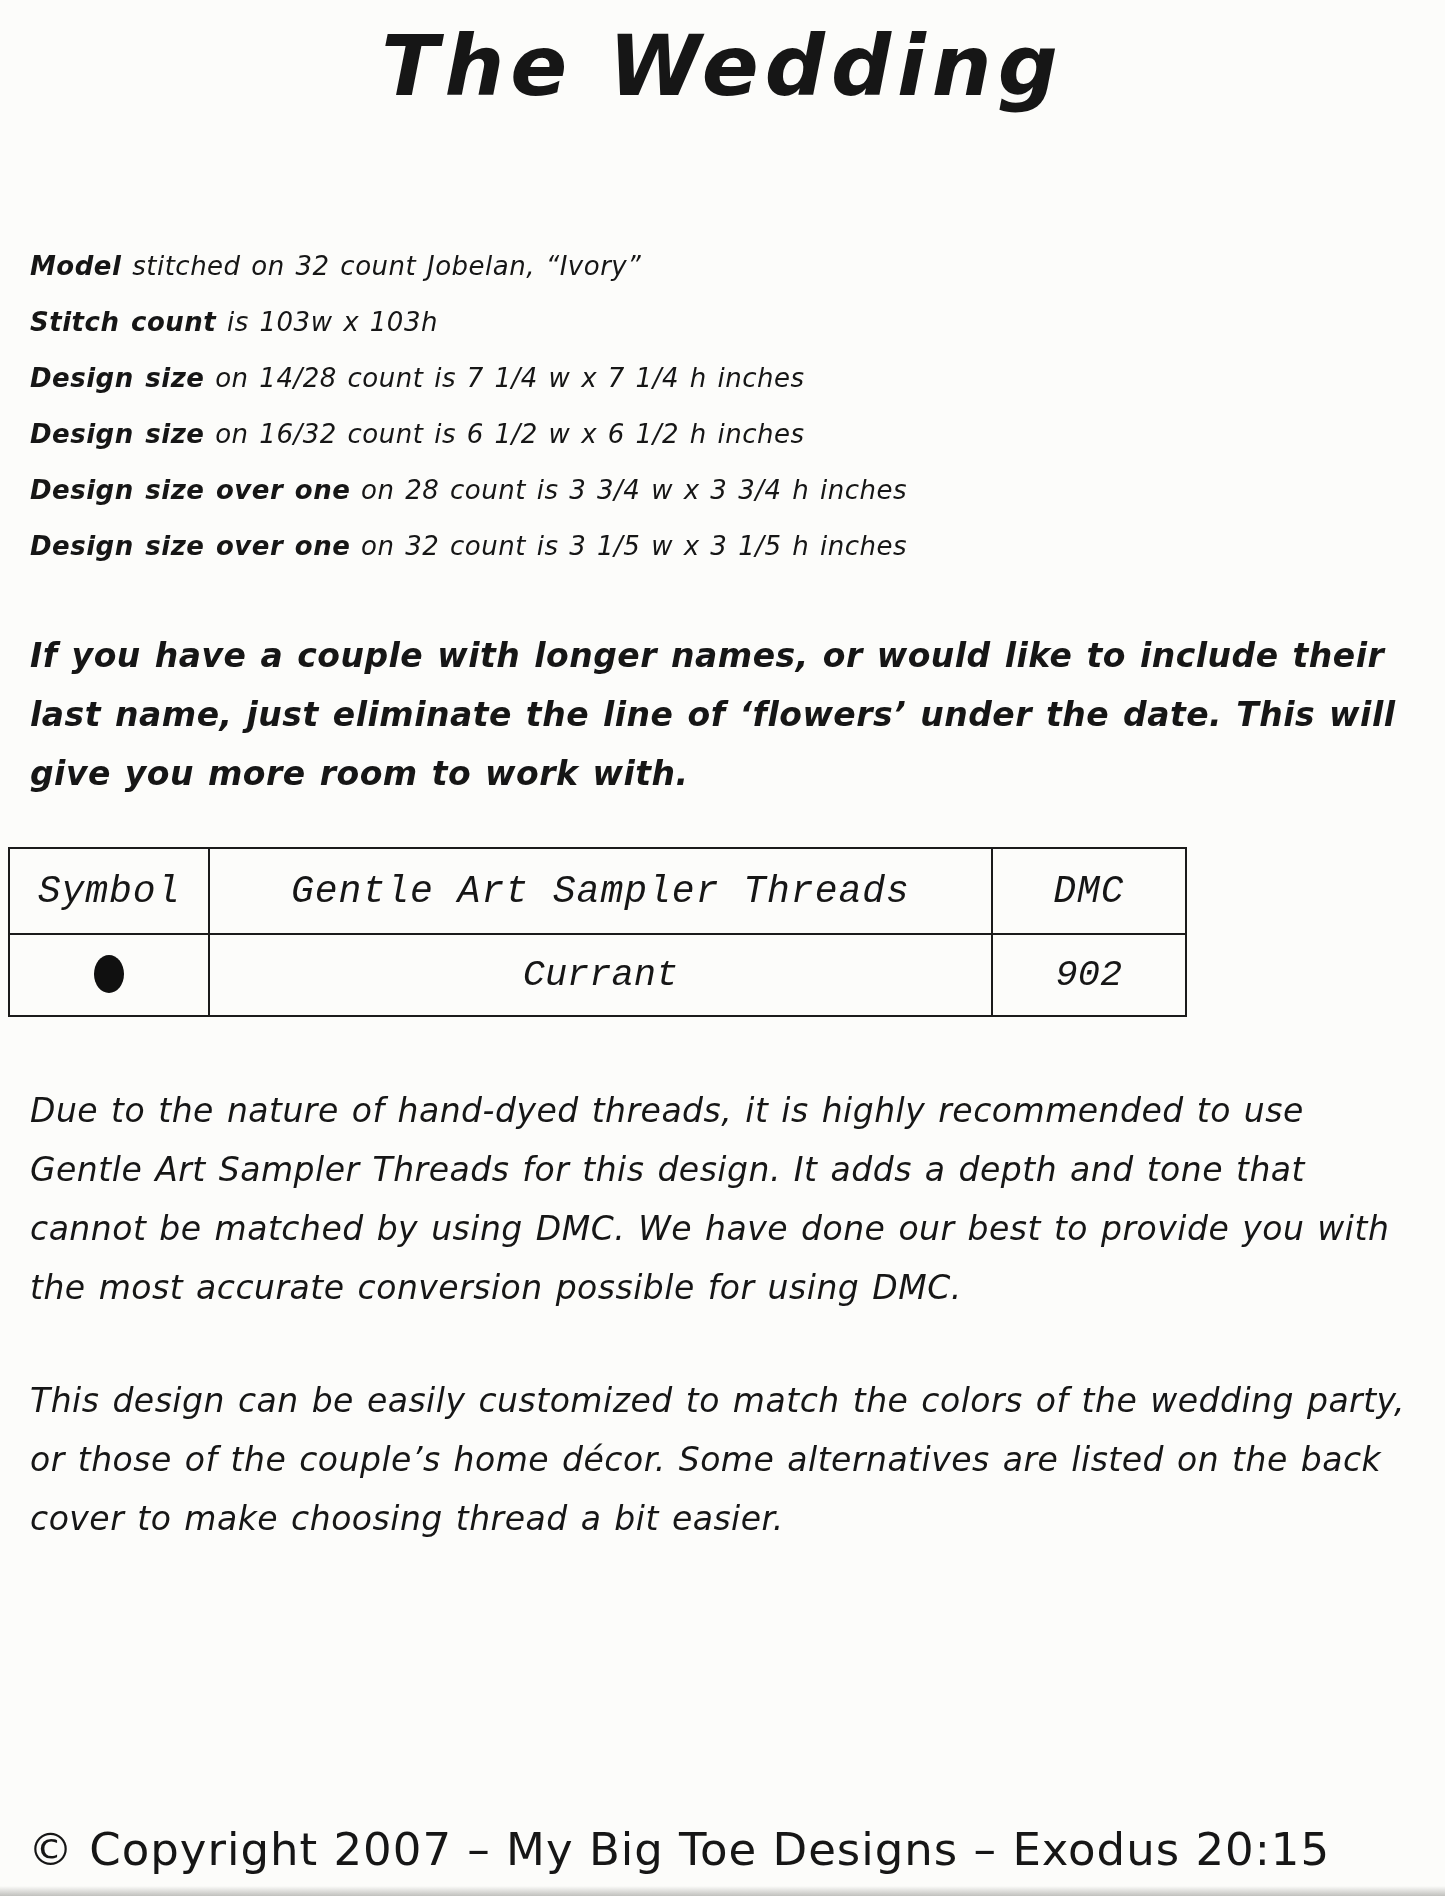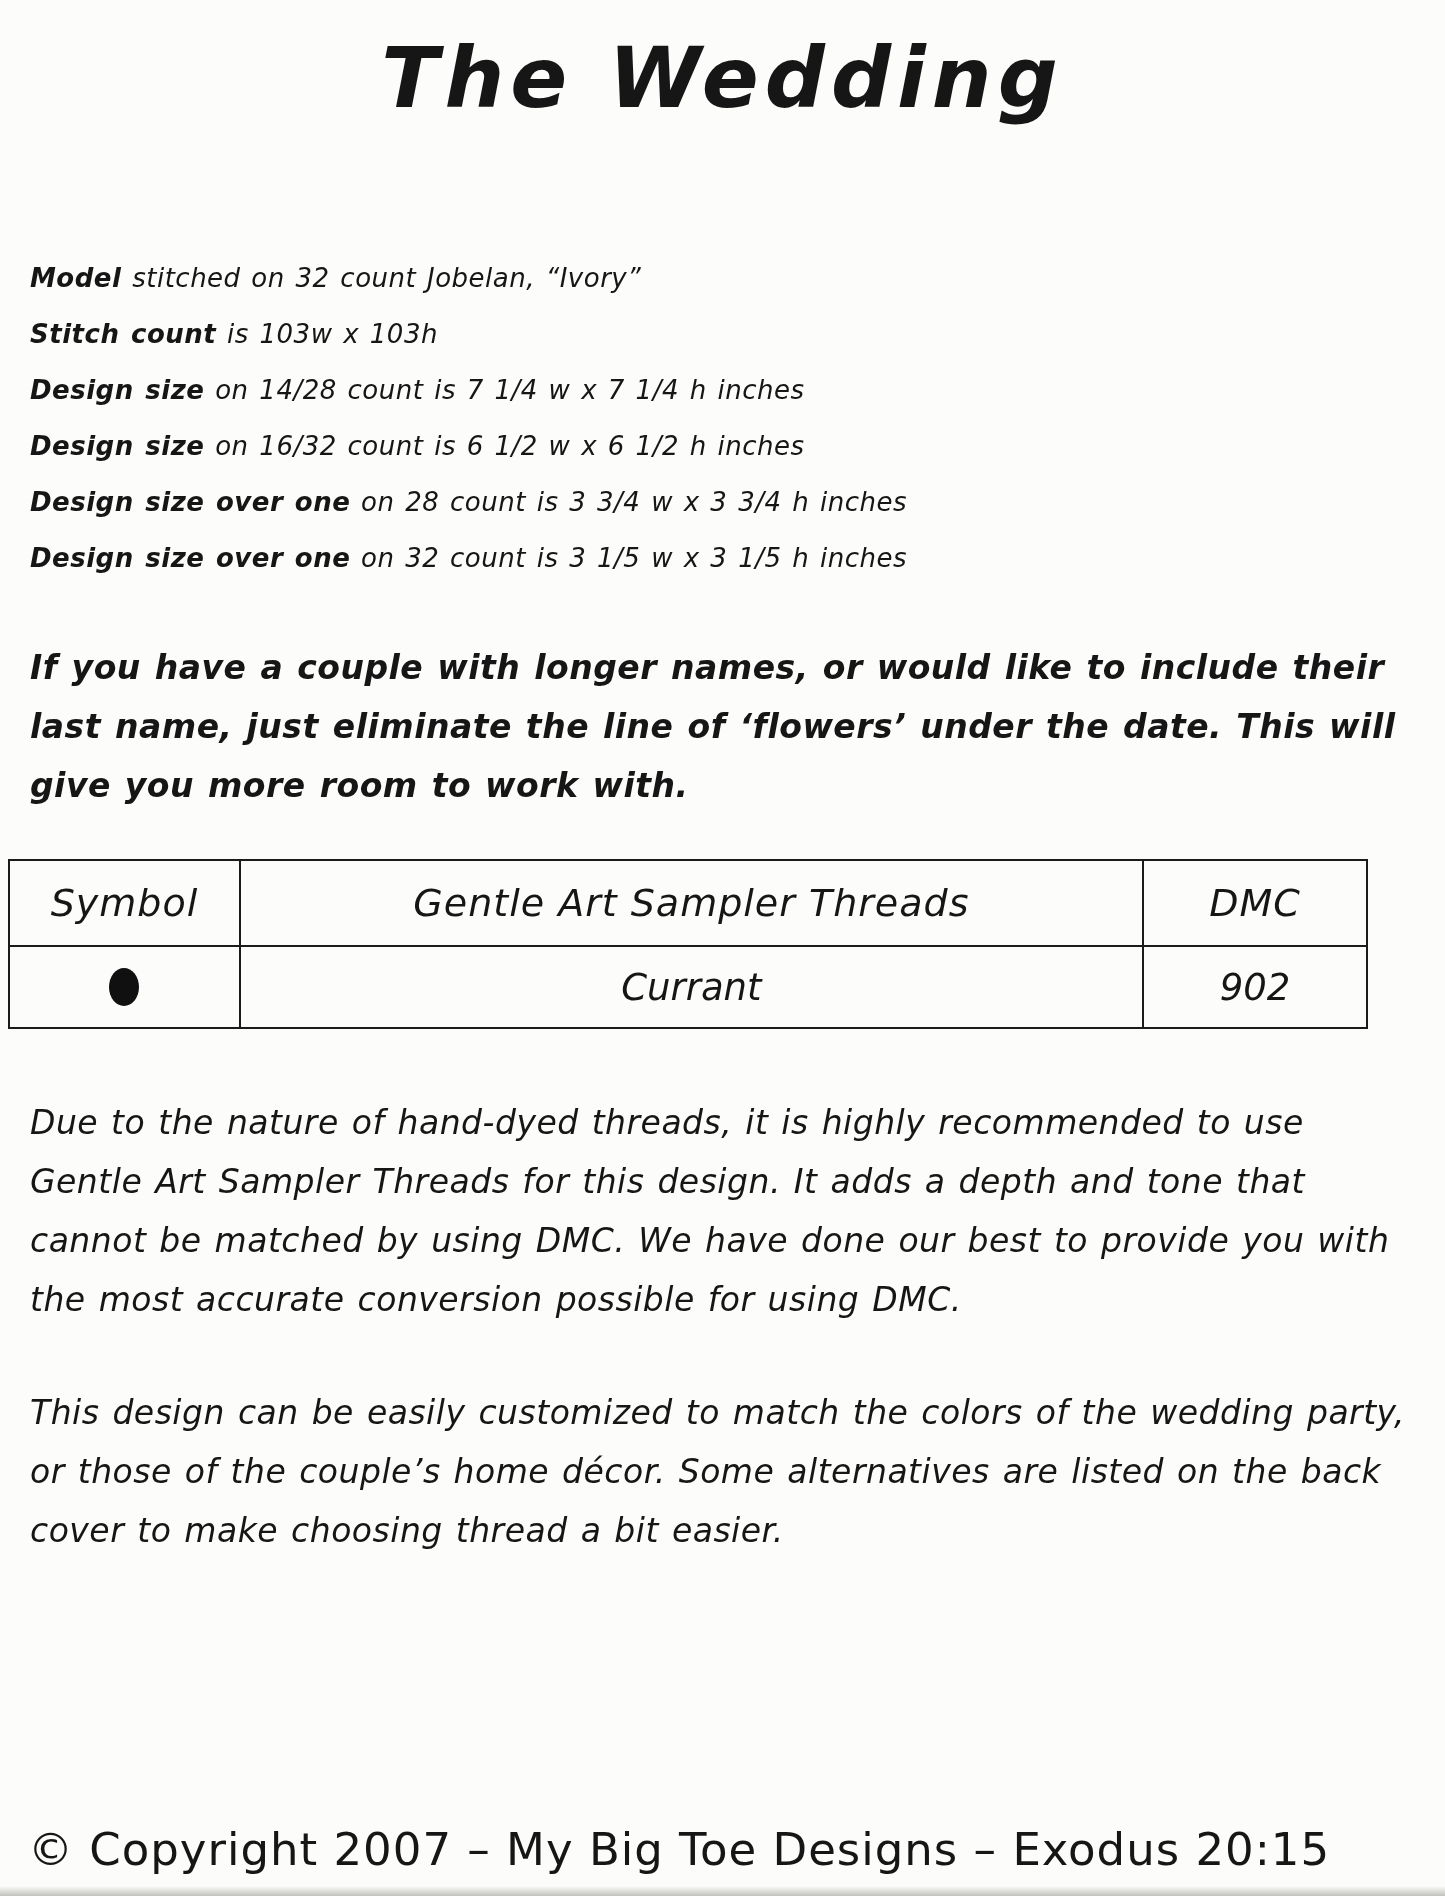--- a/index.html
+++ b/index.html
@@ -11,21 +11,21 @@
     background: #fcfcfa;
     color: #161616;
     font-family: "DejaVu Sans", sans-serif;
     overflow: hidden;
     box-sizing: border-box;
   }
   
   .hand { font-style: italic; letter-spacing: 0.5px; word-spacing: 2px; }
 
   .title {
-    margin: 12px;
+    margin: 0;
     padding-top: 6px;
     height: 128px;
     text-align: center;
     font-size: 84px;
     font-weight: 600;
     font-style: italic;
     letter-spacing: 6px;
     line-height: 120px;
   }
 
@@ -39,23 +39,24 @@
     line-height: 59px;
   }
   .para .lead { font-weight: 700; }
   .p-special   { margin-top: 44px; }
   .p-names     { margin-top: 52px; font-weight: bold; }
   .p-handdyed  { margin-top: 64px; }
   .p-customize { margin-top: 54px; }
 
   table.threads {
     margin: 44px 12px 0 8px;
-    width: 1360px;
+    width: 1179px;
     border-collapse: collapse;
     table-layout: fixed;
+    font-family: Liberation Mono, monospace;
   }
   table.threads th, table.threads td {
     border: 2.5px solid #1b1b1b;
     text-align: center;
     vertical-align: middle;
     padding: 0;
   }
   table.threads th {
     height: 84px;
     font-size: 38px;

